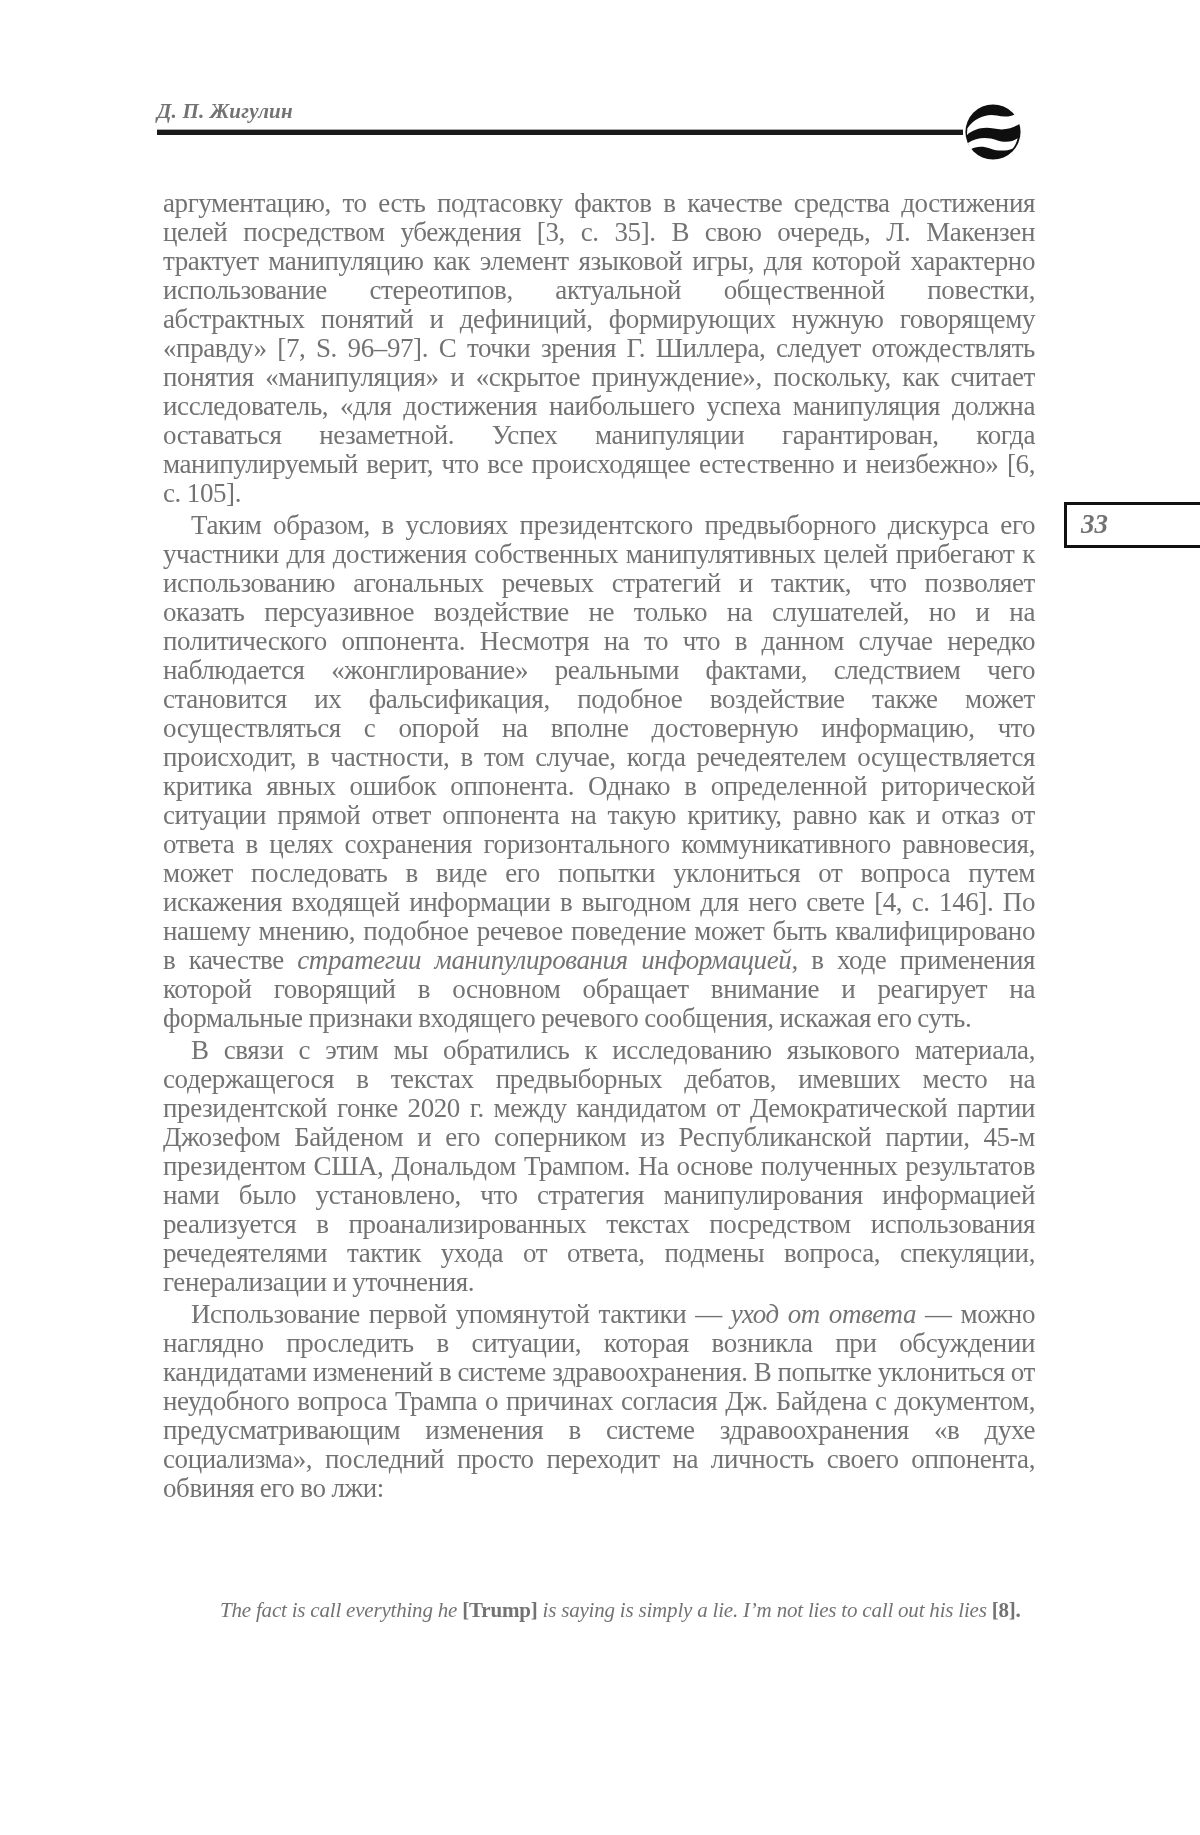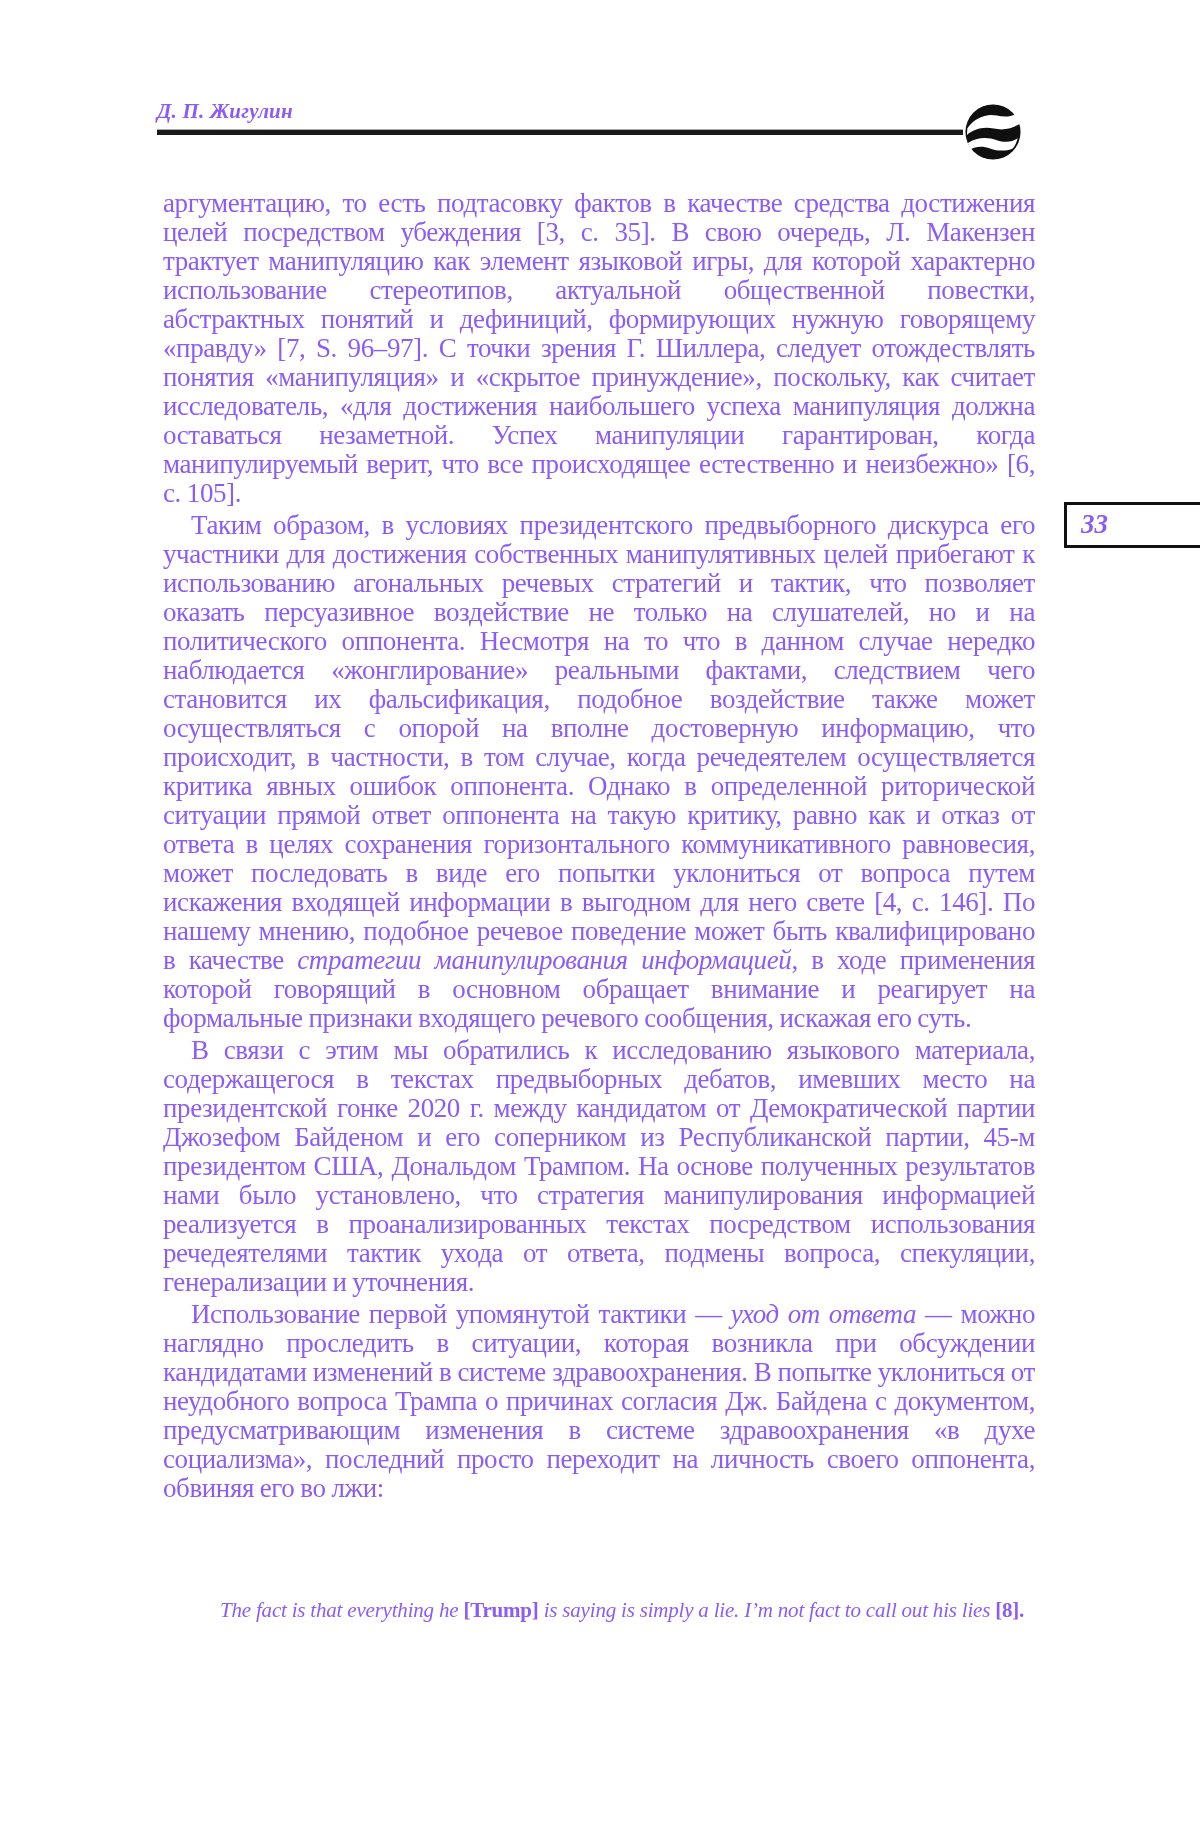--- a/index.html
+++ b/index.html
@@ -4,21 +4,21 @@
 <title>Page 33</title>
 <style>
   html,body { margin:0; padding:0; background:#ffffff; }
   .page {
     position:relative;
     width:1200px;
     height:1835px;
     background:#ffffff;
     overflow:hidden;
     font-family:"Liberation Serif","DejaVu Serif",serif;
-    color:#8b5cf6;
+    color:#737373;
   }
   .author {
     position:absolute;
     left:157px;
     top:99px;
     font-size:21px;
     font-weight:bold;
     font-style:italic;
     letter-spacing:0.2px;
     white-space:nowrap;
@@ -116,15 +116,15 @@
     <span class="pagenum">33</span>
   </div>
 
   <main class="body-text" id="body-text">
       <p class=""><span>аргументацию, то есть подтасовку фактов в качестве средства достижения целей посредством убеждения [3, с. 35]. В свою очередь, Л. Макензен трактует манипуляцию как элемент языковой игры, для которой характерно использование стереотипов, актуальной общественной повестки, абстрактных понятий и дефиниций, формирующих нужную говорящему «правду» [7, S. 96–97]. С точки зрения Г. Шиллера, следует отождествлять понятия «манипуляция» и «скрытое принуждение», поскольку, как считает исследователь, «для достижения наибольшего успеха манипуляция должна оставаться незаметной. Успех манипуляции гарантирован, когда манипулируемый верит, что все происходящее естественно и неизбежно» [6, с. 105].</span></p>
       <p class="indent"><span>Таким образом, в условиях президентского предвыборного дискурса его участники для достижения собственных манипулятивных целей прибегают к использованию агональных речевых стратегий и тактик, что позволяет оказать персуазивное воздействие не только на слушателей, но и на политического оппонента. Несмотря на то что в данном случае нередко наблюдается «жонглирование» реальными фактами, следствием чего становится их фальсификация, подобное воздействие также может осуществляться с опорой на вполне достоверную информацию, что происходит, в частности, в том случае, когда речедеятелем осуществляется критика явных ошибок оппонента. Однако в определенной риторической ситуации прямой ответ оппонента на такую критику, равно как и отказ от ответа в целях сохранения горизонтального коммуникативного равновесия, может последовать в виде его попытки уклониться от вопроса путем искажения входящей информации в выгодном для него свете [4, с. 146]. По нашему мнению, подобное речевое поведение может быть квалифицировано в качестве </span><span class="s-i">стратегии манипулирования информацией</span><span>, в ходе применения которой говорящий в основном обращает внимание и реагирует на формальные признаки входящего речевого сообщения, искажая его суть.</span></p>
       <p class="indent"><span>В связи с этим мы обратились к исследованию языкового материала, содержащегося в текстах предвыборных дебатов, имевших место на президентской гонке 2020 г. между кандидатом от Демократической партии Джозефом Байденом и его соперником из Республиканской партии, 45-м президентом США, Дональдом Трампом. На основе полученных результатов нами было установлено, что стратегия манипулирования информацией реализуется в проанализированных текстах посредством использования речедеятелями тактик ухода от ответа, подмены вопроса, спекуляции, генерализации и уточнения.</span></p>
       <p class="indent"><span>Использование первой упомянутой тактики — </span><span class="s-i">уход от ответа</span><span> — можно наглядно проследить в ситуации, которая возникла при обсуждении кандидатами изменений в системе здравоохранения. В попытке уклониться от неудобного вопроса Трампа о причинах согласия Дж. Байдена с документом, предусматривающим изменения в системе здравоохранения «в духе социализма», последний просто переходит на личность своего оппонента, обвиняя его во лжи:</span></p>
     </main>
 
-  <blockquote class="quote" id="quote"><span class="s-i">The fact is that </span><span class="s-bi">everything</span><span class="s-i"> he </span><span class="s-r">[Trump]</span><span class="s-i"> is saying </span><span class="s-bi">is simply a lie. I’m not fact to</span><span class="s-i"> call out his lies </span><span class="s-r">[8].</span></blockquote>
+  <blockquote class="quote" id="quote"><span class="s-i">The fact is call </span><span class="s-bi">everything</span><span class="s-i"> he </span><span class="s-r">[Trump]</span><span class="s-i"> is saying </span><span class="s-bi">is simply a lie. I’m not lies to</span><span class="s-i"> call out his lies </span><span class="s-r">[8].</span></blockquote>
 
 </div>
 
 </body></html>

